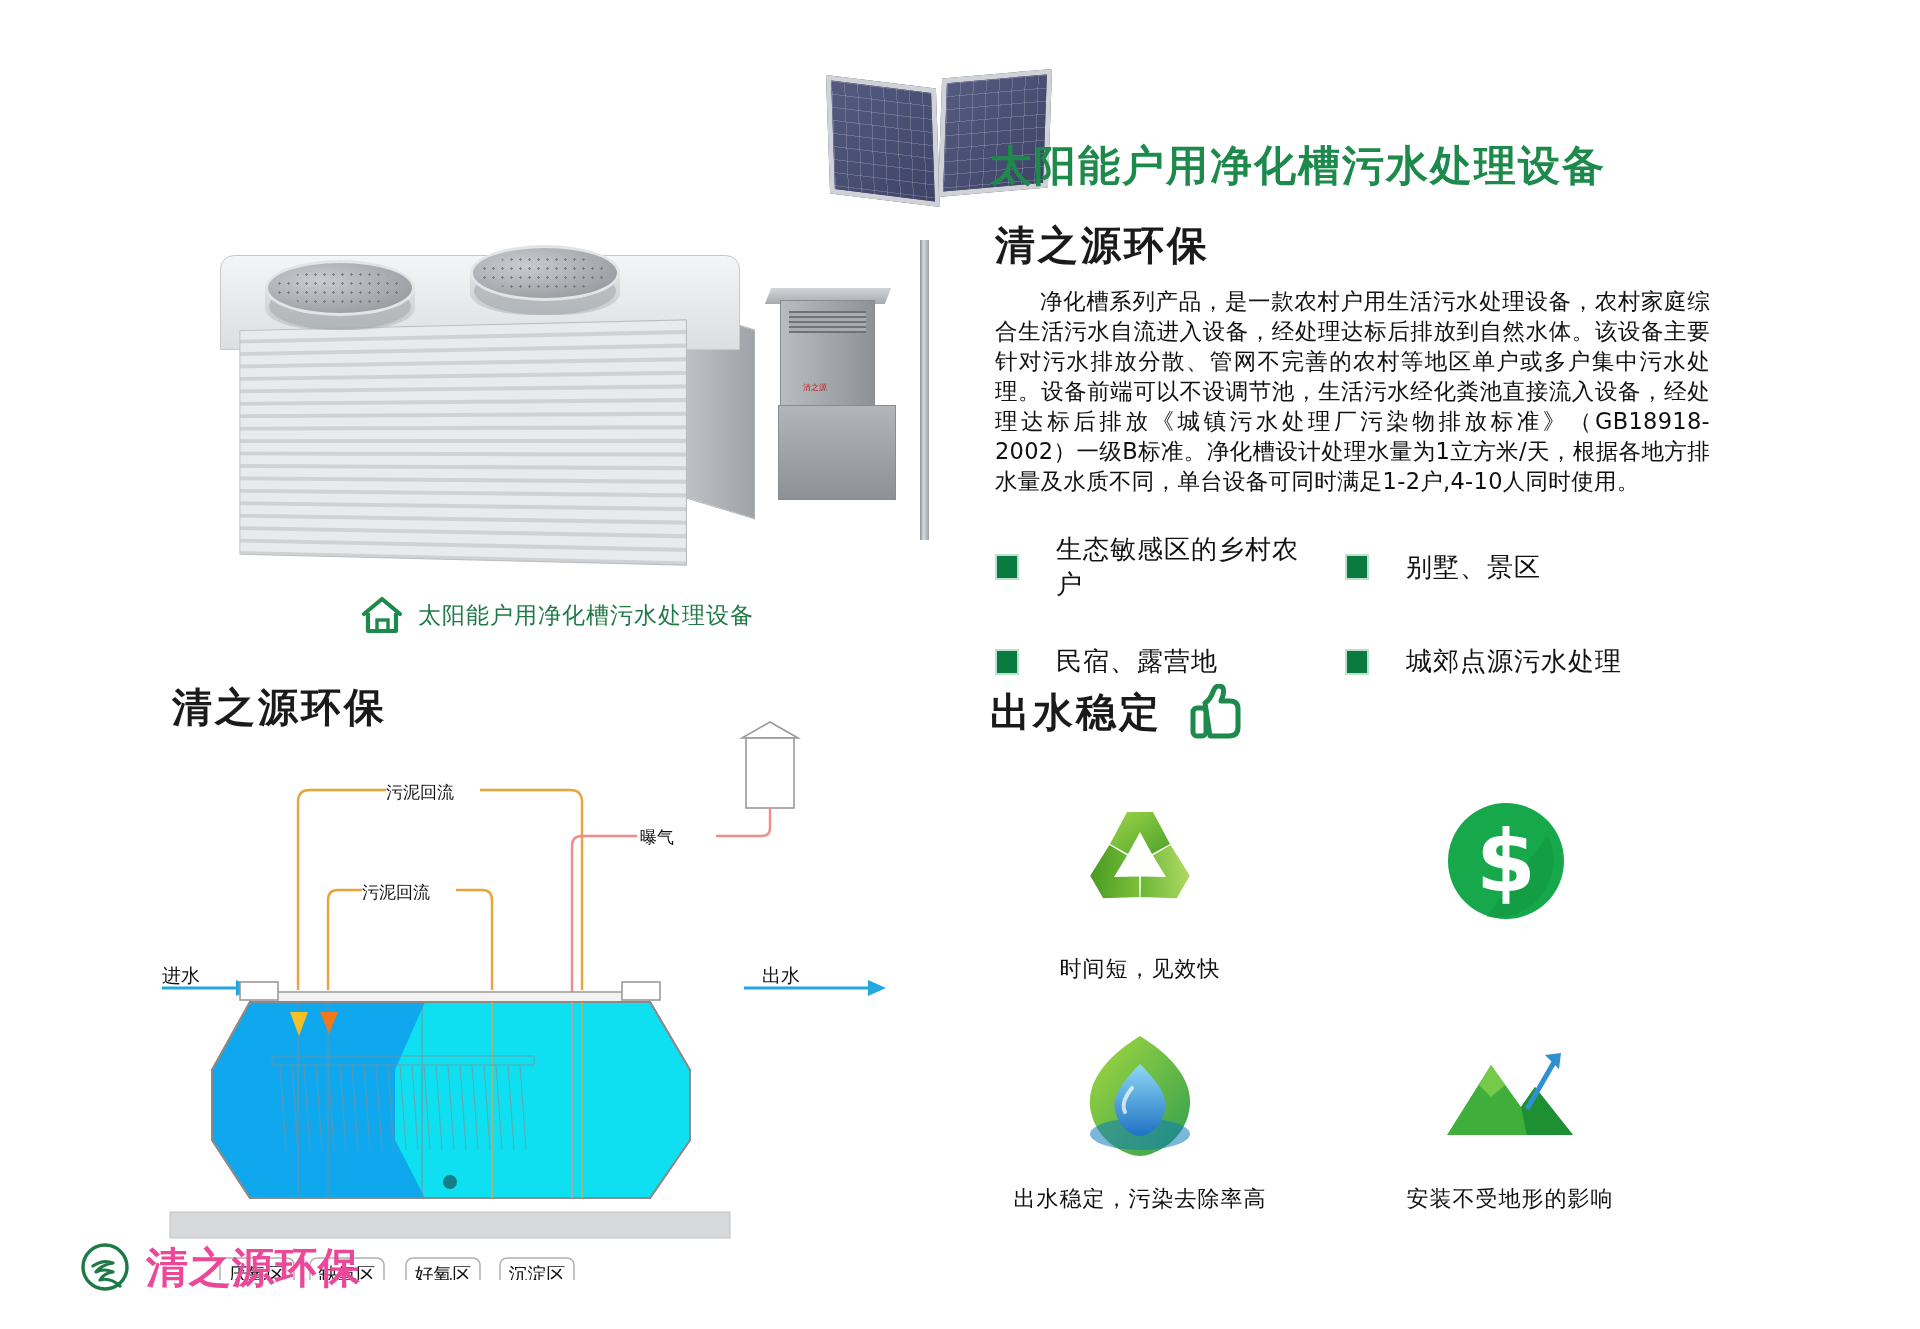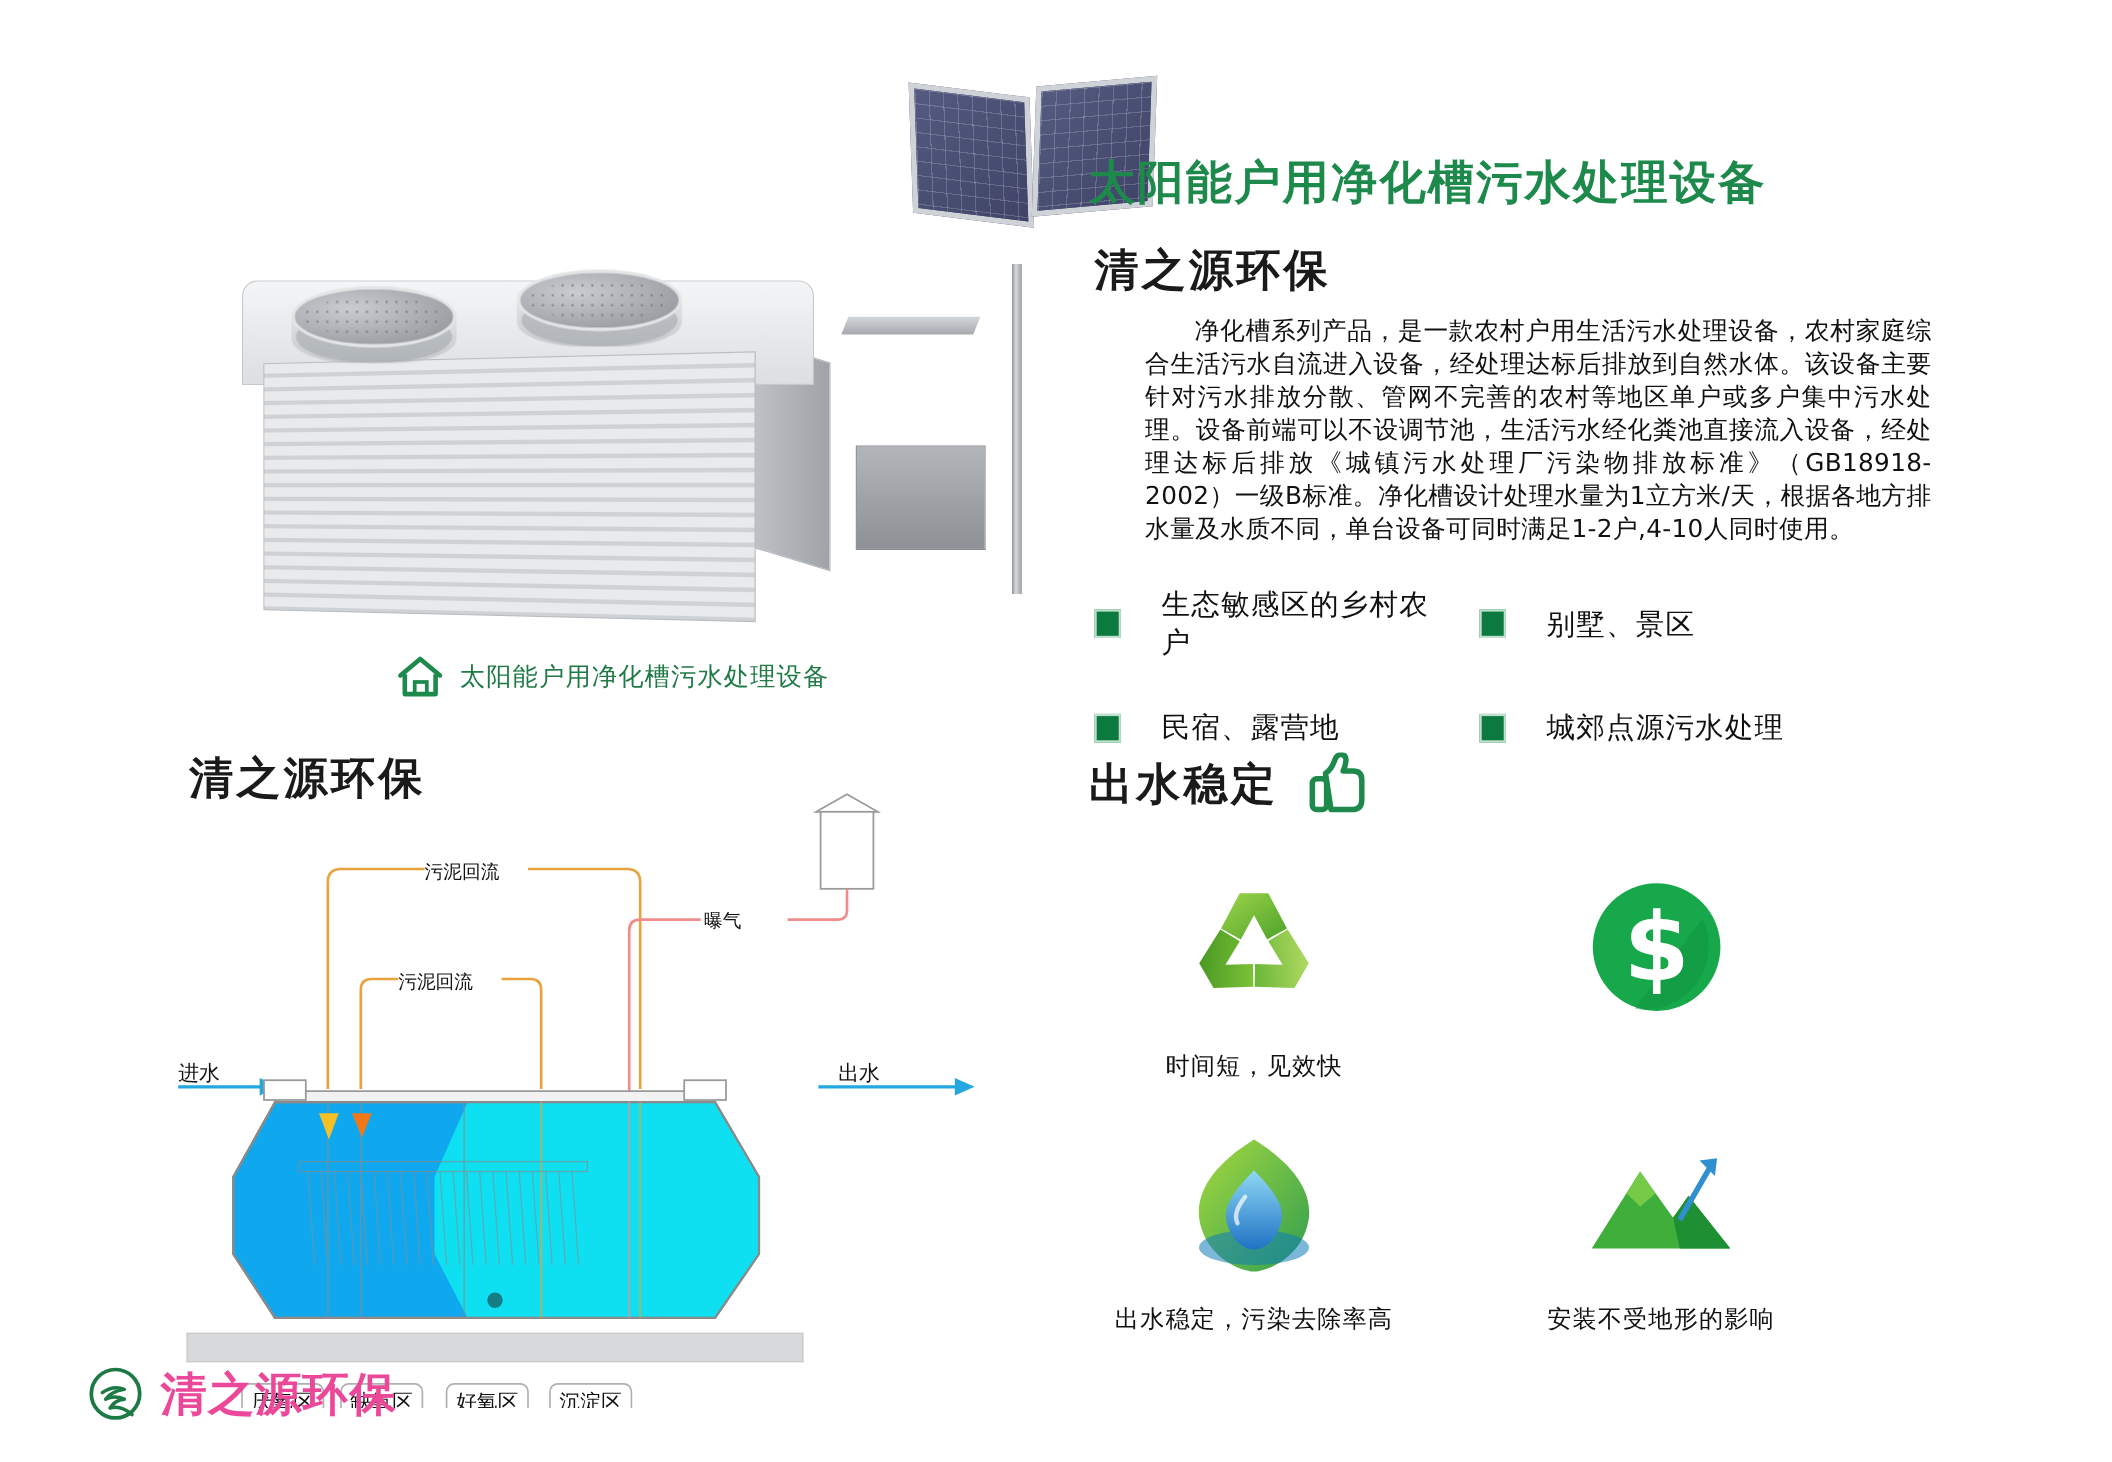--- a/index.html
+++ b/index.html
@@ -71,21 +71,21 @@
   .head-black { color:#1a1a1a; font-size:40px; font-weight:bold; letter-spacing:3px; }
 
   #title-main { position:absolute; left:990px; top:138px; }
   #sec-desc-title { position:absolute; left:995px; top:218px; }
   #sec-flow-title { position:absolute; left:172px; top:680px; }
   #sec-feat-title { position:absolute; left:990px; top:684px; display:flex; align-items:center; gap:26px; }
 
   
   #desc-body { position:absolute; left:995px; top:286px; width:715px;
       font-size:22.5px; line-height:30px; color:#111; text-align:justify;
-      text-indent: 2em; letter-spacing:.3px;margin-left:46px; }
+      text-indent: 2em; letter-spacing:.3px; }
 
   
   #applications { position:absolute; left:995px; top:532px; width:720px;
       display:grid; grid-template-columns: 320px 1fr; row-gap:42px; }
   .app-item { display:flex; align-items:center; gap:18px; }
   .app-sq { width:24px; height:26px; background:#0b7a3e; border:2px solid #bfe0cc; flex:none; }
   .app-label { font-size:26px; color:#111; letter-spacing:1px;margin-left:19px; }
   .app-item.indent { padding-left:30px; }
 
   
@@ -127,20 +127,24 @@
     <div class="hatch-collar" id="collar1"></div>
     <div class="hatch-collar" id="collar2"></div>
     <div class="hatch" id="hatch1">
         <div class="mesh"></div>
       </div>
     <div class="hatch" id="hatch2">
         <div class="mesh"></div>
       </div>
 
     <div class="ctrl-lid"></div>
+    <div class="ctrl-box">
+      <div class="vent"></div>
+      <div class="lbl">清之源</div>
+    </div>
     <div class="base-slab"></div>
   </div>
 
   <div id="photo-caption">
     <svg width="44" height="40" viewBox="0 0 44 40">
       <path d="M4 19 L22 4 L40 19" fill="none" stroke="#1d8a4c" stroke-width="4.2" stroke-linejoin="round" stroke-linecap="round"></path>
       <path d="M8 18 V36 H36 V18" fill="none" stroke="#1d8a4c" stroke-width="4.2" stroke-linejoin="round"></path>
       <rect x="17" y="25" width="11" height="11" fill="none" stroke="#1d8a4c" stroke-width="3.4"></rect>
     </svg>
     <span class="cap-text">太阳能户用净化槽污水处理设备</span>

